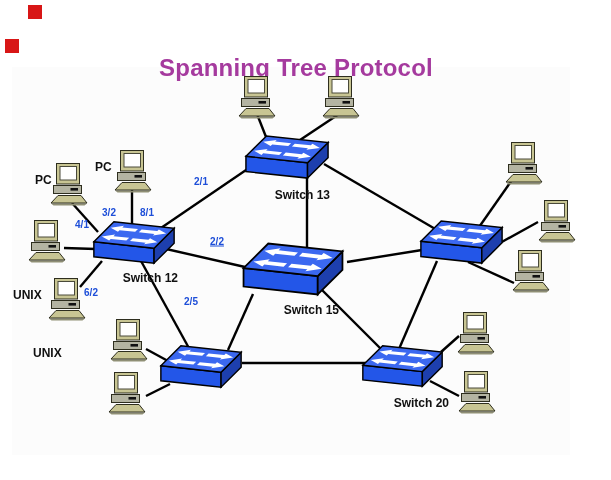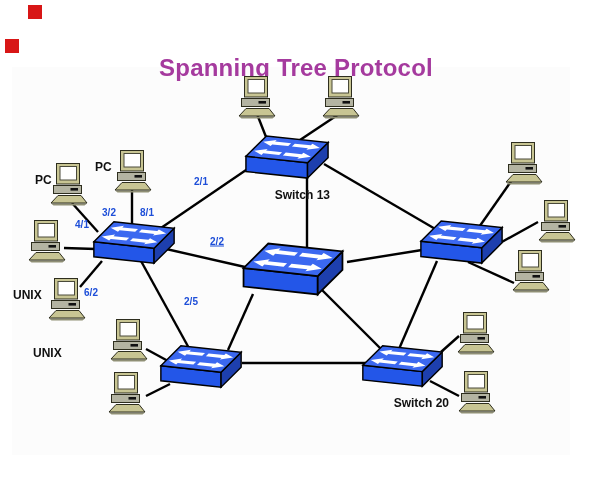--- a/index.html
+++ b/index.html
@@ -84,20 +84,21 @@
       <polygon points="88,41 116,13 116,34 88,62" fill="var(--sw-side)" stroke="#000" stroke-width="2"></polygon>
       <polygon points="4,32 32,4 116,13 88,41" fill="var(--sw-top)" stroke="#000" stroke-width="2"></polygon>
       <g transform="matrix(84 9 -28 28 32 4)" fill="var(--sw-arrow)">
         <polygon points="0.04,0.28 0.21,0.13 0.21,0.21 0.47,0.21 0.47,0.35 0.21,0.35 0.21,0.43"></polygon>
         <polygon points="0.96,0.28 0.79,0.13 0.79,0.21 0.53,0.21 0.53,0.35 0.79,0.35 0.79,0.43"></polygon>
         <polygon points="0.04,0.72 0.21,0.57 0.21,0.65 0.47,0.65 0.47,0.79 0.21,0.79 0.21,0.87"></polygon>
         <polygon points="0.96,0.72 0.79,0.57 0.79,0.65 0.53,0.65 0.53,0.79 0.79,0.79 0.79,0.87"></polygon>
       </g>
     </svg>
   </div>
+    <div class="sw-label" style="left: 128px; top: 271px;">Switch 12</div>
     <div class="node" style="left: 418px; top: 218px; width: 87px; height: 48px;">
     <svg viewBox="0 0 120 66" preserveAspectRatio="none">
       <polygon points="4,32 88,41 88,62 4,53" fill="var(--sw-front)" stroke="#000" stroke-width="2"></polygon>
       <polygon points="88,41 116,13 116,34 88,62" fill="var(--sw-side)" stroke="#000" stroke-width="2"></polygon>
       <polygon points="4,32 32,4 116,13 88,41" fill="var(--sw-top)" stroke="#000" stroke-width="2"></polygon>
       <g transform="matrix(84 9 -28 28 32 4)" fill="var(--sw-arrow)">
         <polygon points="0.04,0.28 0.21,0.13 0.21,0.21 0.47,0.21 0.47,0.35 0.21,0.35 0.21,0.43"></polygon>
         <polygon points="0.96,0.28 0.79,0.13 0.79,0.21 0.53,0.21 0.53,0.35 0.79,0.35 0.79,0.43"></polygon>
         <polygon points="0.04,0.72 0.21,0.57 0.21,0.65 0.47,0.65 0.47,0.79 0.21,0.79 0.21,0.87"></polygon>
         <polygon points="0.96,0.72 0.79,0.57 0.79,0.65 0.53,0.65 0.53,0.79 0.79,0.79 0.79,0.87"></polygon>
@@ -110,20 +111,21 @@
       <polygon points="88,41 116,13 116,34 88,62" fill="var(--sw-side)" stroke="#000" stroke-width="2"></polygon>
       <polygon points="4,32 32,4 116,13 88,41" fill="var(--sw-top)" stroke="#000" stroke-width="2"></polygon>
       <g transform="matrix(84 9 -28 28 32 4)" fill="var(--sw-arrow)">
         <polygon points="0.04,0.28 0.21,0.13 0.21,0.21 0.47,0.21 0.47,0.35 0.21,0.35 0.21,0.43"></polygon>
         <polygon points="0.96,0.28 0.79,0.13 0.79,0.21 0.53,0.21 0.53,0.35 0.79,0.35 0.79,0.43"></polygon>
         <polygon points="0.04,0.72 0.21,0.57 0.21,0.65 0.47,0.65 0.47,0.79 0.21,0.79 0.21,0.87"></polygon>
         <polygon points="0.96,0.72 0.79,0.57 0.79,0.65 0.53,0.65 0.53,0.79 0.79,0.79 0.79,0.87"></polygon>
       </g>
     </svg>
   </div>
+    <div class="sw-label" style="left: 289px; top: 303px;">Switch 15</div>
     <div class="node" style="left: 158px; top: 343px; width: 86px; height: 47px;">
     <svg viewBox="0 0 120 66" preserveAspectRatio="none">
       <polygon points="4,32 88,41 88,62 4,53" fill="var(--sw-front)" stroke="#000" stroke-width="2"></polygon>
       <polygon points="88,41 116,13 116,34 88,62" fill="var(--sw-side)" stroke="#000" stroke-width="2"></polygon>
       <polygon points="4,32 32,4 116,13 88,41" fill="var(--sw-top)" stroke="#000" stroke-width="2"></polygon>
       <g transform="matrix(84 9 -28 28 32 4)" fill="var(--sw-arrow)">
         <polygon points="0.04,0.28 0.21,0.13 0.21,0.21 0.47,0.21 0.47,0.35 0.21,0.35 0.21,0.43"></polygon>
         <polygon points="0.96,0.28 0.79,0.13 0.79,0.21 0.53,0.21 0.53,0.35 0.79,0.35 0.79,0.43"></polygon>
         <polygon points="0.04,0.72 0.21,0.57 0.21,0.65 0.47,0.65 0.47,0.79 0.21,0.79 0.21,0.87"></polygon>
         <polygon points="0.96,0.72 0.79,0.57 0.79,0.65 0.53,0.65 0.53,0.79 0.79,0.79 0.79,0.87"></polygon>

